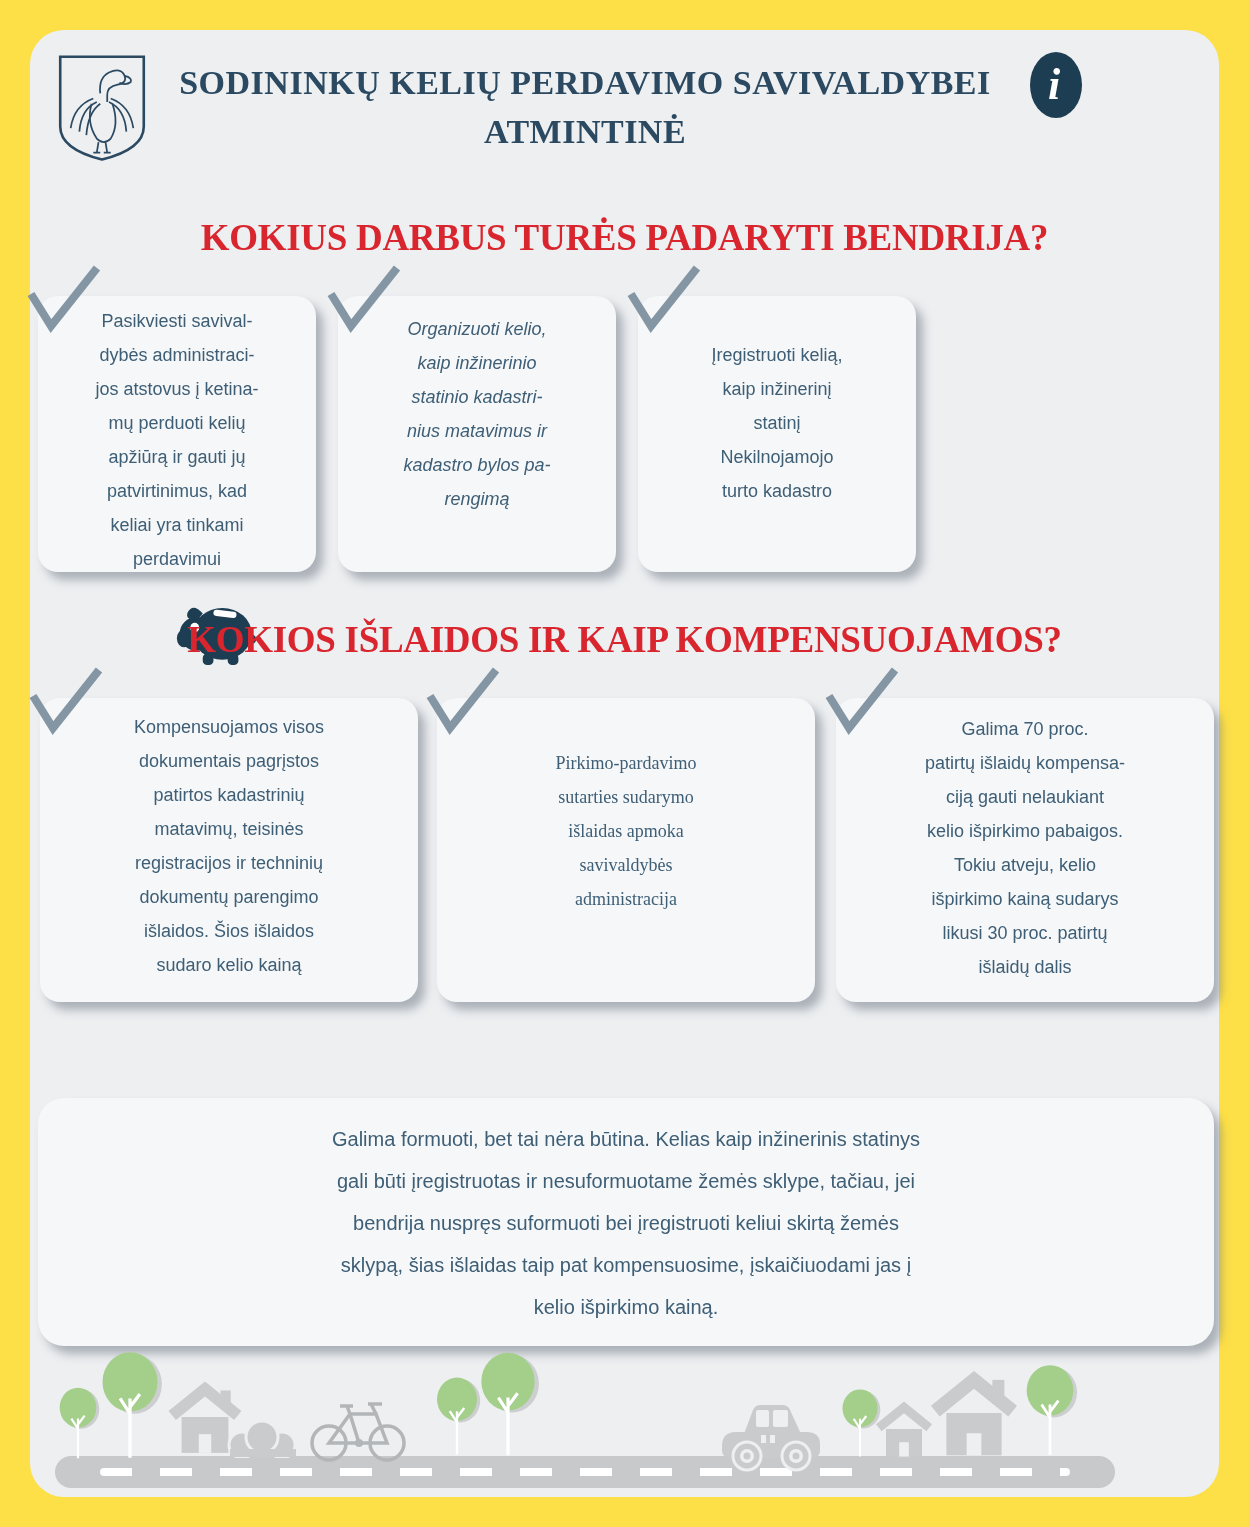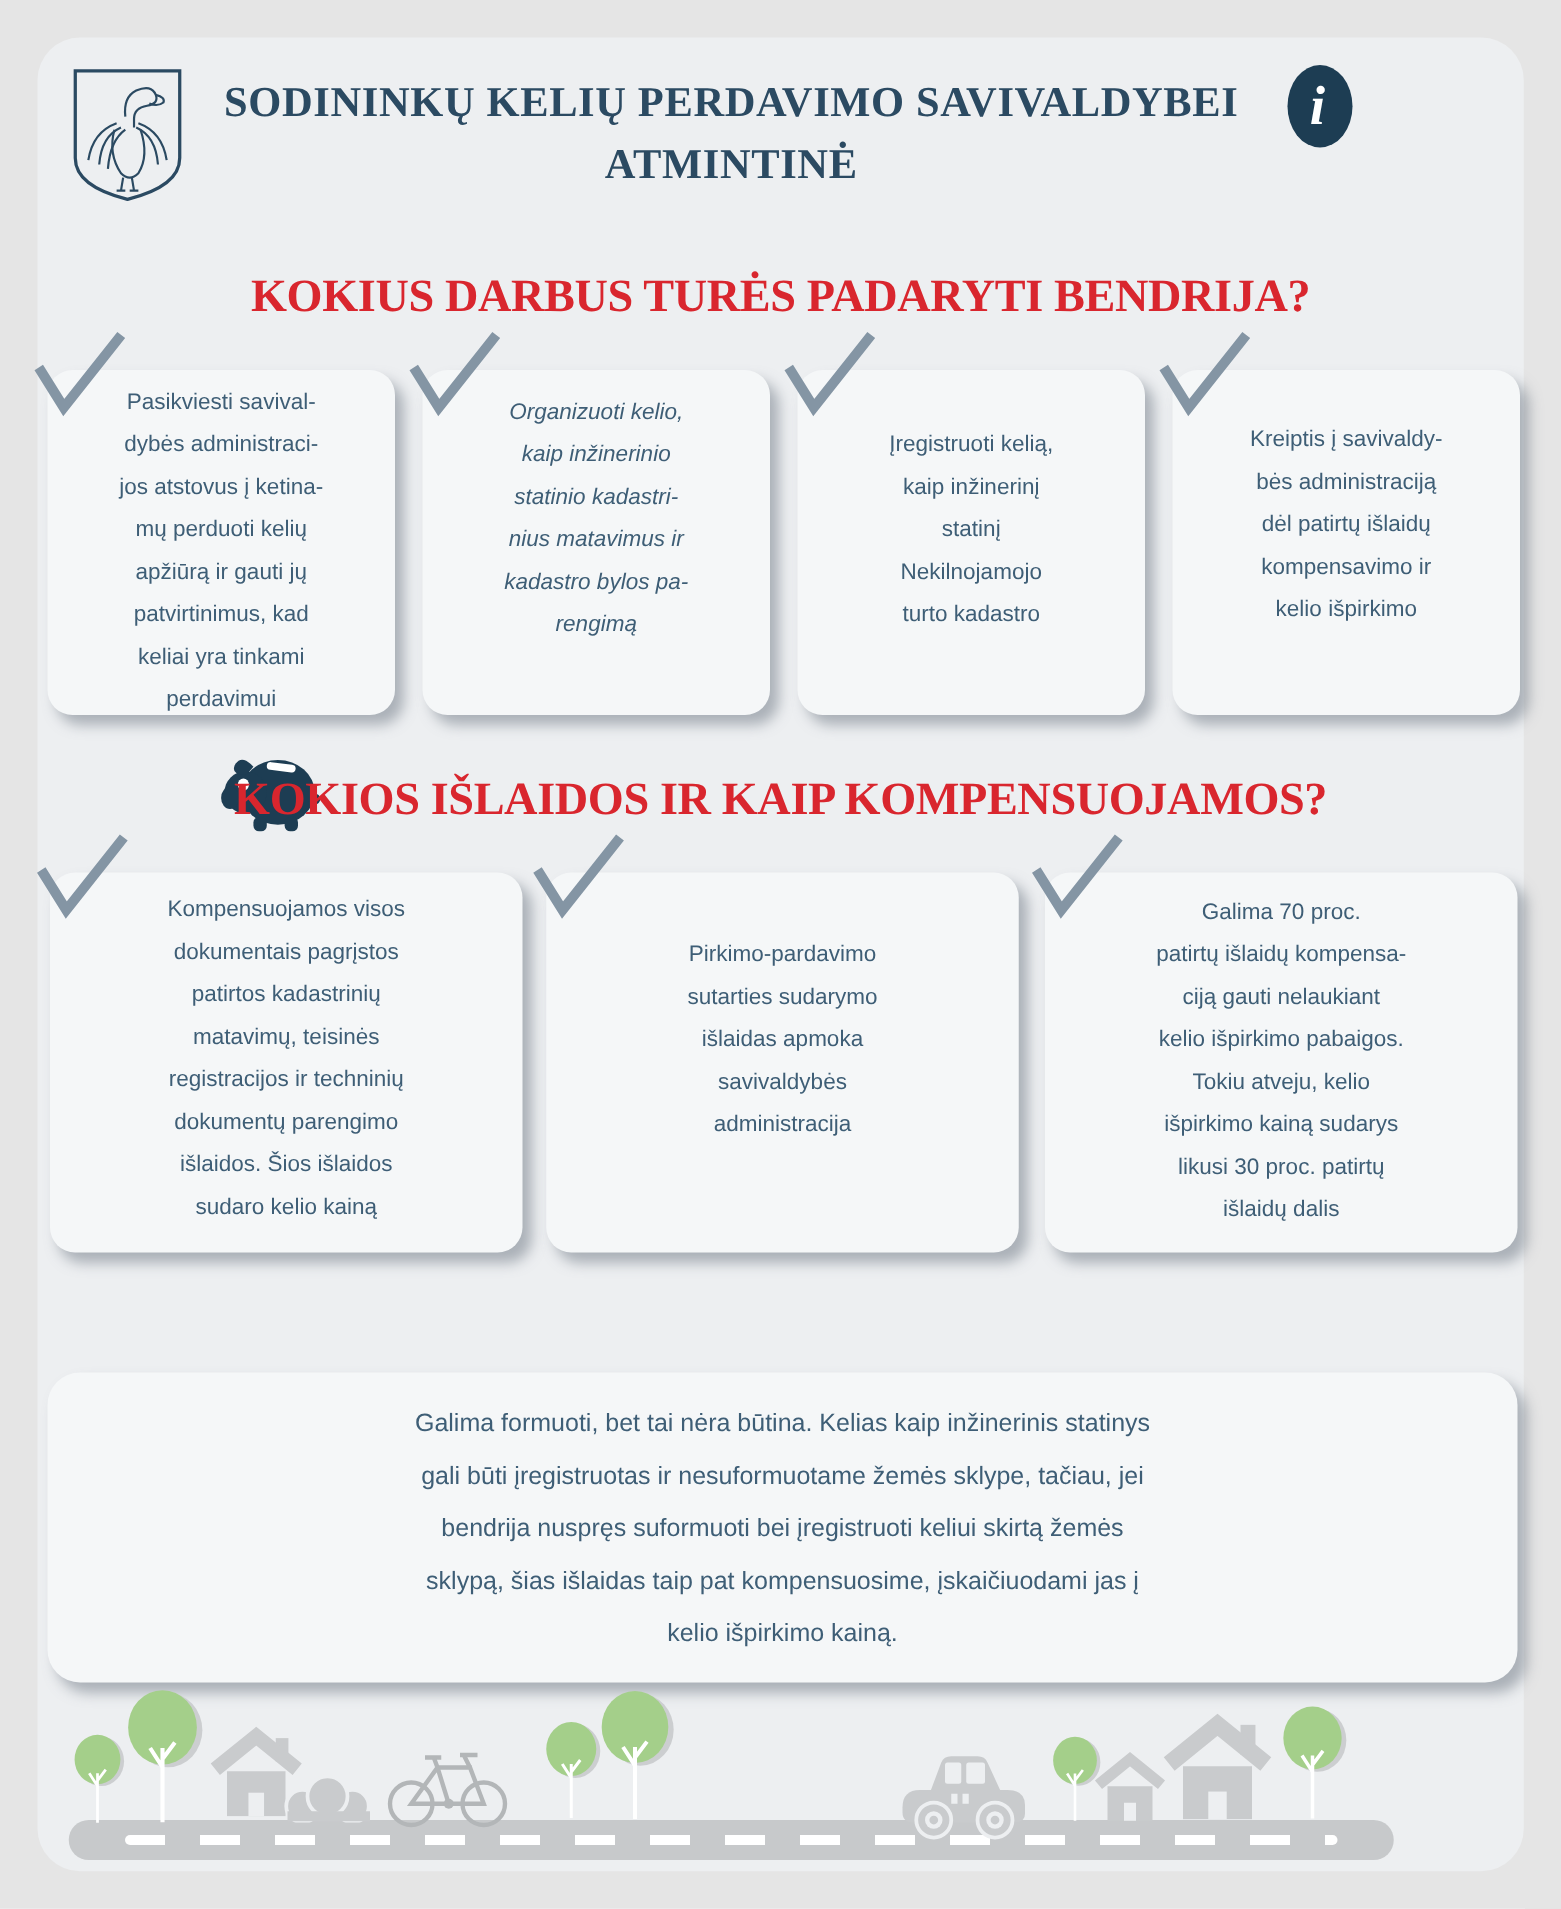--- a/index.html
+++ b/index.html
@@ -1,18 +1,18 @@
 <!DOCTYPE html>
 <html><head>
 <meta charset="utf-8">
 <style>
   html,body { margin:0; padding:0; }
   #page {
     position:relative; width:1249px; height:1527px;
-    background:#e5e5e5; overflow:hidden;
+    background:#fde047; overflow:hidden;
     font-family:"Liberation Sans", sans-serif;
   }
   #panel {
     position:absolute; left:30px; top:30px; width:1189px; height:1467px;
     background:#edeff1; border-radius:34px;
   }
   .abs { position:absolute; }
   .pre { white-space:pre-line; }
 
   #coat { left:55px; top:44px; width:94px; height:130px; }
@@ -56,21 +56,21 @@
   #card4 { left:938px; top:296px; width:278px; height:276px; }
   #card1 .card-text { padding-top:8px; }
   #card2 .card-text { padding-top:16px;font-style:italic; }
   #card3 .card-text { padding-top:42px; }
   #card4 .card-text { padding-top:38px; }
 
   #card5 { left:40px;  top:698px; width:378px; height:304px; }
   #card6 { left:437px; top:698px; width:378px; height:304px; }
   #card7 { left:836px; top:698px; width:378px; height:304px; }
   #card5 .card-text { padding-top:12px; }
-  #card6 .card-text { padding-top:48px; }
+  #card6 .card-text { padding-top:48px;font-family:Liberation Serif, serif; }
   #card7 .card-text { padding-top:14px; }
 
   #bigcard { left:38px; top:1098px; width:1176px; height:248px; border-radius:26px; }
   #bigcard .card-text { font-size:20px; line-height:42px; padding:20px 40px; }
 
   
   .deco { position:absolute; }
   #road {
     position:absolute; left:55px; top:1456px; width:1060px; height:32px;
     background:#c7c9cb; border-radius:16px;
@@ -147,30 +147,20 @@
   <div id="card3" class="card">
     <svg class="check" viewBox="0 0 80 74">
         <path d="M6 32 L26 64 L72 6" fill="none" stroke="#8495a4" stroke-width="8"></path>
       </svg>
     <div class="card-text pre">Įregistruoti kelią,
 kaip inžinerinį
 statinį
 Nekilnojamojo
 turto kadastro</div>
   </div>
-  <div id="card4" class="card">
-    <svg class="check" viewBox="0 0 80 74">
-        <path d="M6 32 L26 64 L72 6" fill="none" stroke="#8495a4" stroke-width="8"></path>
-      </svg>
-    <div class="card-text pre">Kreiptis į savivaldy-
-bės administraciją
-dėl patirtų išlaidų
-kompensavimo ir
-kelio išpirkimo</div>
-  </div>
 
   <svg id="piggy" class="abs" viewBox="0 0 92 78">
     <g fill="#1d3d53">
       <ellipse cx="52" cy="40" rx="33" ry="29"></ellipse>
       <circle cx="23" cy="40" r="19"></circle>
       <path d="M30 17 Q19 5 13 16 Q10 25 24 24 Z"></path>
       <ellipse cx="9" cy="45" rx="8" ry="10"></ellipse>
       <rect x="30" y="62" width="12" height="13" rx="5"></rect>
       <rect x="58" y="62" width="12" height="13" rx="5"></rect>
       <circle cx="85" cy="46" r="5"></circle>

